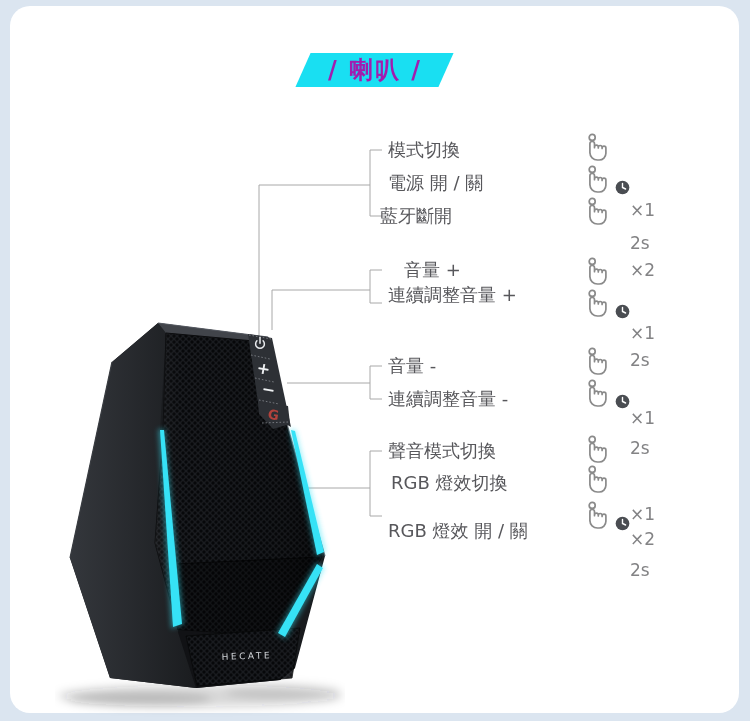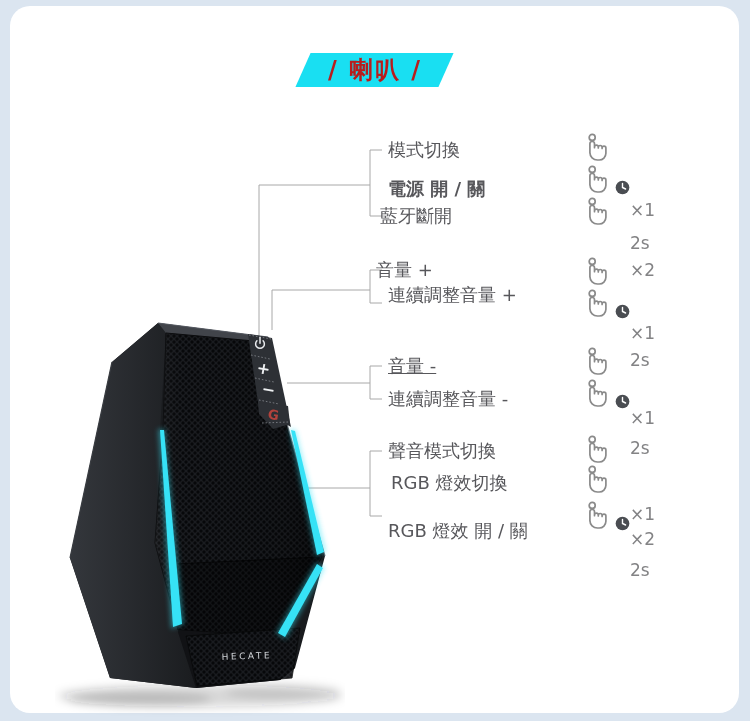--- a/index.html
+++ b/index.html
@@ -1,21 +1,21 @@
 <!DOCTYPE html>
 <html><head>
 <meta charset="utf-8">
 <style>
   html,body{margin:0;padding:0;}
   .stage{position:relative;width:750px;height:721px;background:#dbe5f0;overflow:hidden;
          font-family:"DejaVu Sans","Liberation Sans",sans-serif;}
   .card{position:absolute;left:10px;top:6px;width:729px;height:707px;background:#ffffff;border-radius:20px;}
   .banner{position:absolute;left:303px;top:53px;width:143px;height:34px;background:#19dff2;transform:skewX(-24deg);}
   .banner-text{position:absolute;left:295px;top:52px;width:160px;height:36px;display:flex;align-items:center;
-               justify-content:center;font-size:24px;font-weight:bold;color:#b91c1c;letter-spacing:2px;}
+               justify-content:center;font-size:24px;font-weight:bold;color:#a21caf;letter-spacing:2px;}
   .overlay{position:absolute;left:0;top:0;width:750px;height:721px;pointer-events:none;}
   .fn-label{position:absolute;font-size:18px;line-height:26px;color:#57575b;white-space:nowrap;text-align:center;}
   .gesture-row{position:absolute;width:115px;height:30px;}
   .gesture-row .tap{position:absolute;left:0;top:0;width:26px;height:30px;}
   .gesture-row .clock{position:absolute;left:30px;top:15px;width:15px;height:15px;}
   .gesture-row .gtext{position:absolute;left:45px;top:3px;font-size:17px;color:#838385;white-space:nowrap;}
   .speaker-svg{position:absolute;left:55px;top:300px;width:290px;height:420px;}
 </style>
 </head>
 <body>
@@ -32,25 +32,25 @@
       <path d="M287,383 H370" fill="none" stroke="#a8a8a8" stroke-width="1"></path>
       <path d="M275,422 V488 H370" fill="none" stroke="#a8a8a8" stroke-width="1"></path>
       <path d="M382,150 H370 V216 H382" fill="none" stroke="#a8a8a8" stroke-width="1"></path>
       <path d="M382,270 H370 V303 H382" fill="none" stroke="#a8a8a8" stroke-width="1"></path>
       <path d="M382,366 H370 V399 H382" fill="none" stroke="#a8a8a8" stroke-width="1"></path>
       <path d="M382,451 H370 V516 H382" fill="none" stroke="#a8a8a8" stroke-width="1"></path>
     </svg>
 
   <div id="labels">
       <span class="fn-label" style="left: 388px; top: 137px;">模式切換</span>
-      <span class="fn-label" style="left: 388px; top: 176px; font-weight: bold;">電源 開 / 關</span>
+      <span class="fn-label" style="left: 388px; top: 170px;">電源 開 / 關</span>
       <span class="fn-label" style="left: 380px; top: 203px;">藍牙斷開</span>
-      <span class="fn-label" style="left: 376px; top: 257px;">音量 +</span>
+      <span class="fn-label" style="left: 404px; top: 257px;">音量 +</span>
       <span class="fn-label" style="left: 388px; top: 282px;">連續調整音量 +</span>
-      <span class="fn-label" style="left: 388px; top: 353px; text-decoration: underline;">音量 -</span>
+      <span class="fn-label" style="left: 388px; top: 353px;">音量 -</span>
       <span class="fn-label" style="left: 388px; top: 386px;">連續調整音量 -</span>
       <span class="fn-label" style="left: 388px; top: 438px;">聲音模式切換</span>
       <span class="fn-label" style="left: 391px; top: 470px;">RGB 燈效切換</span>
       <span class="fn-label" style="left: 388px; top: 518px;">RGB 燈效 開 / 關</span>
     </div>
 
   <div id="gestures">
       <div class="gesture-row" style="left: 585px; top: 133px;">
         <span class="tap"><svg width="26" height="30" viewBox="0 0 26 30" fill="none" stroke="#8a8a8a" stroke-width="1.7" stroke-linecap="round" stroke-linejoin="round">
             <circle cx="7.2" cy="4.4" r="3"></circle>

